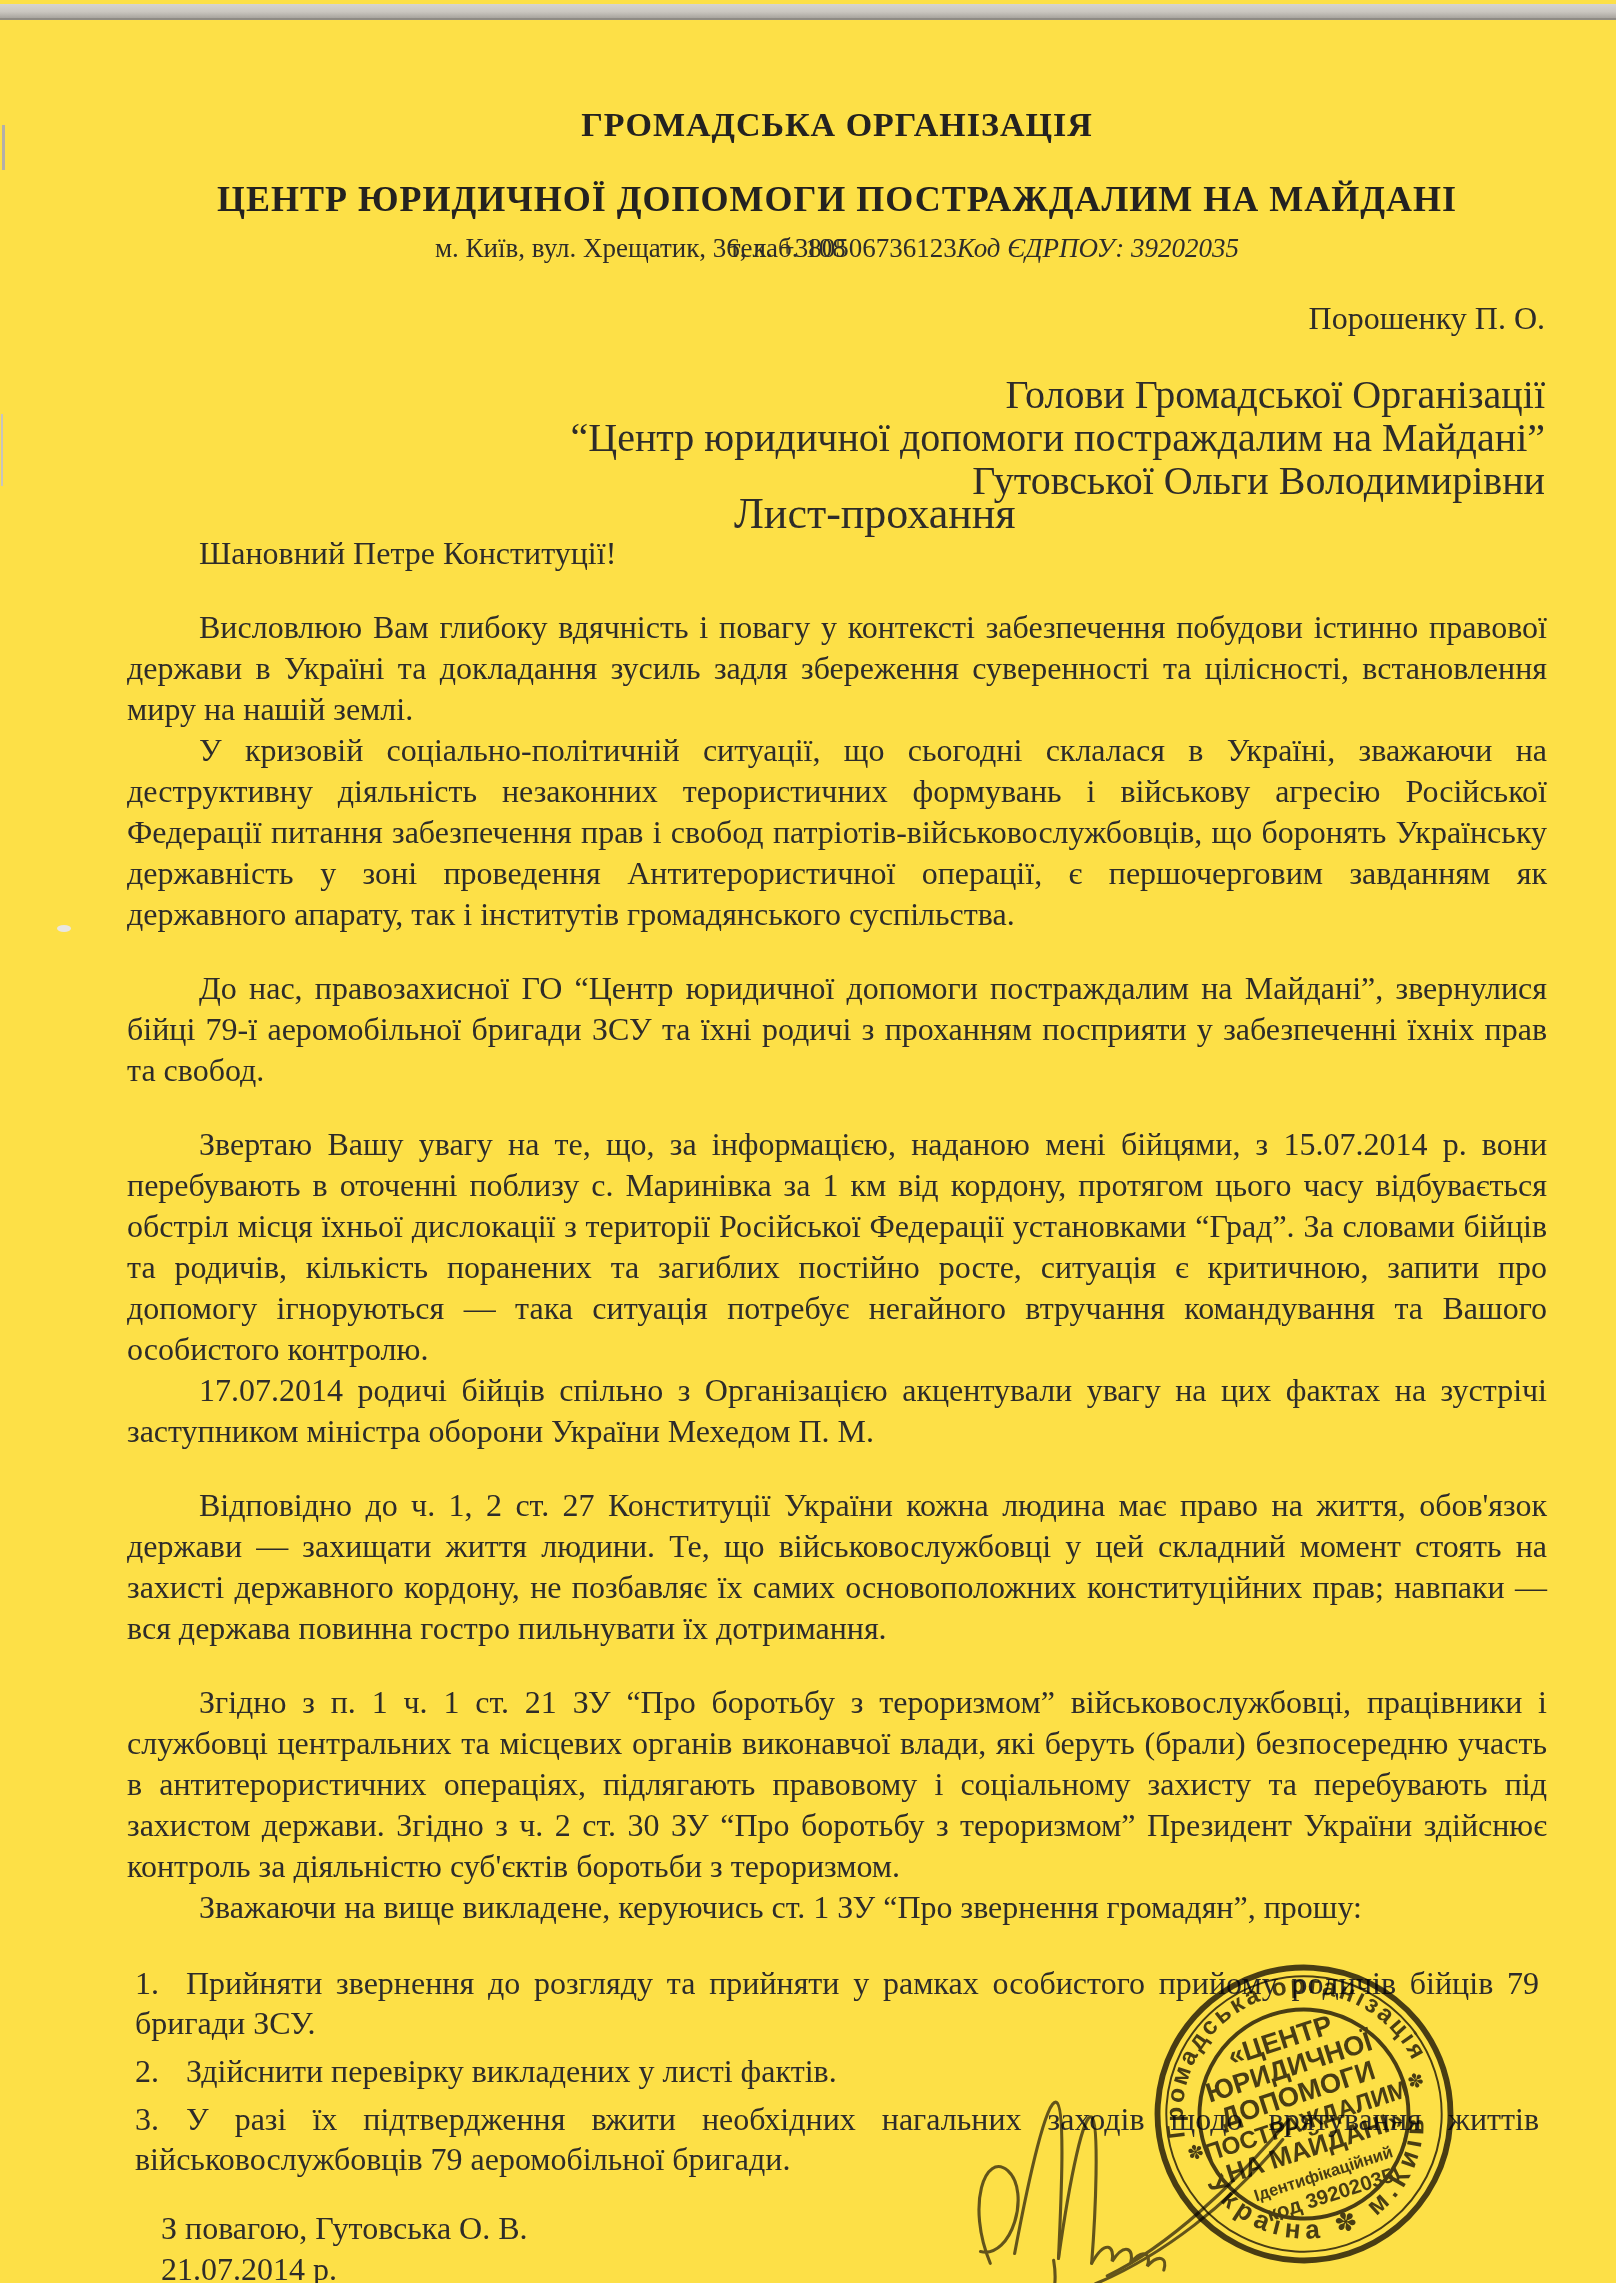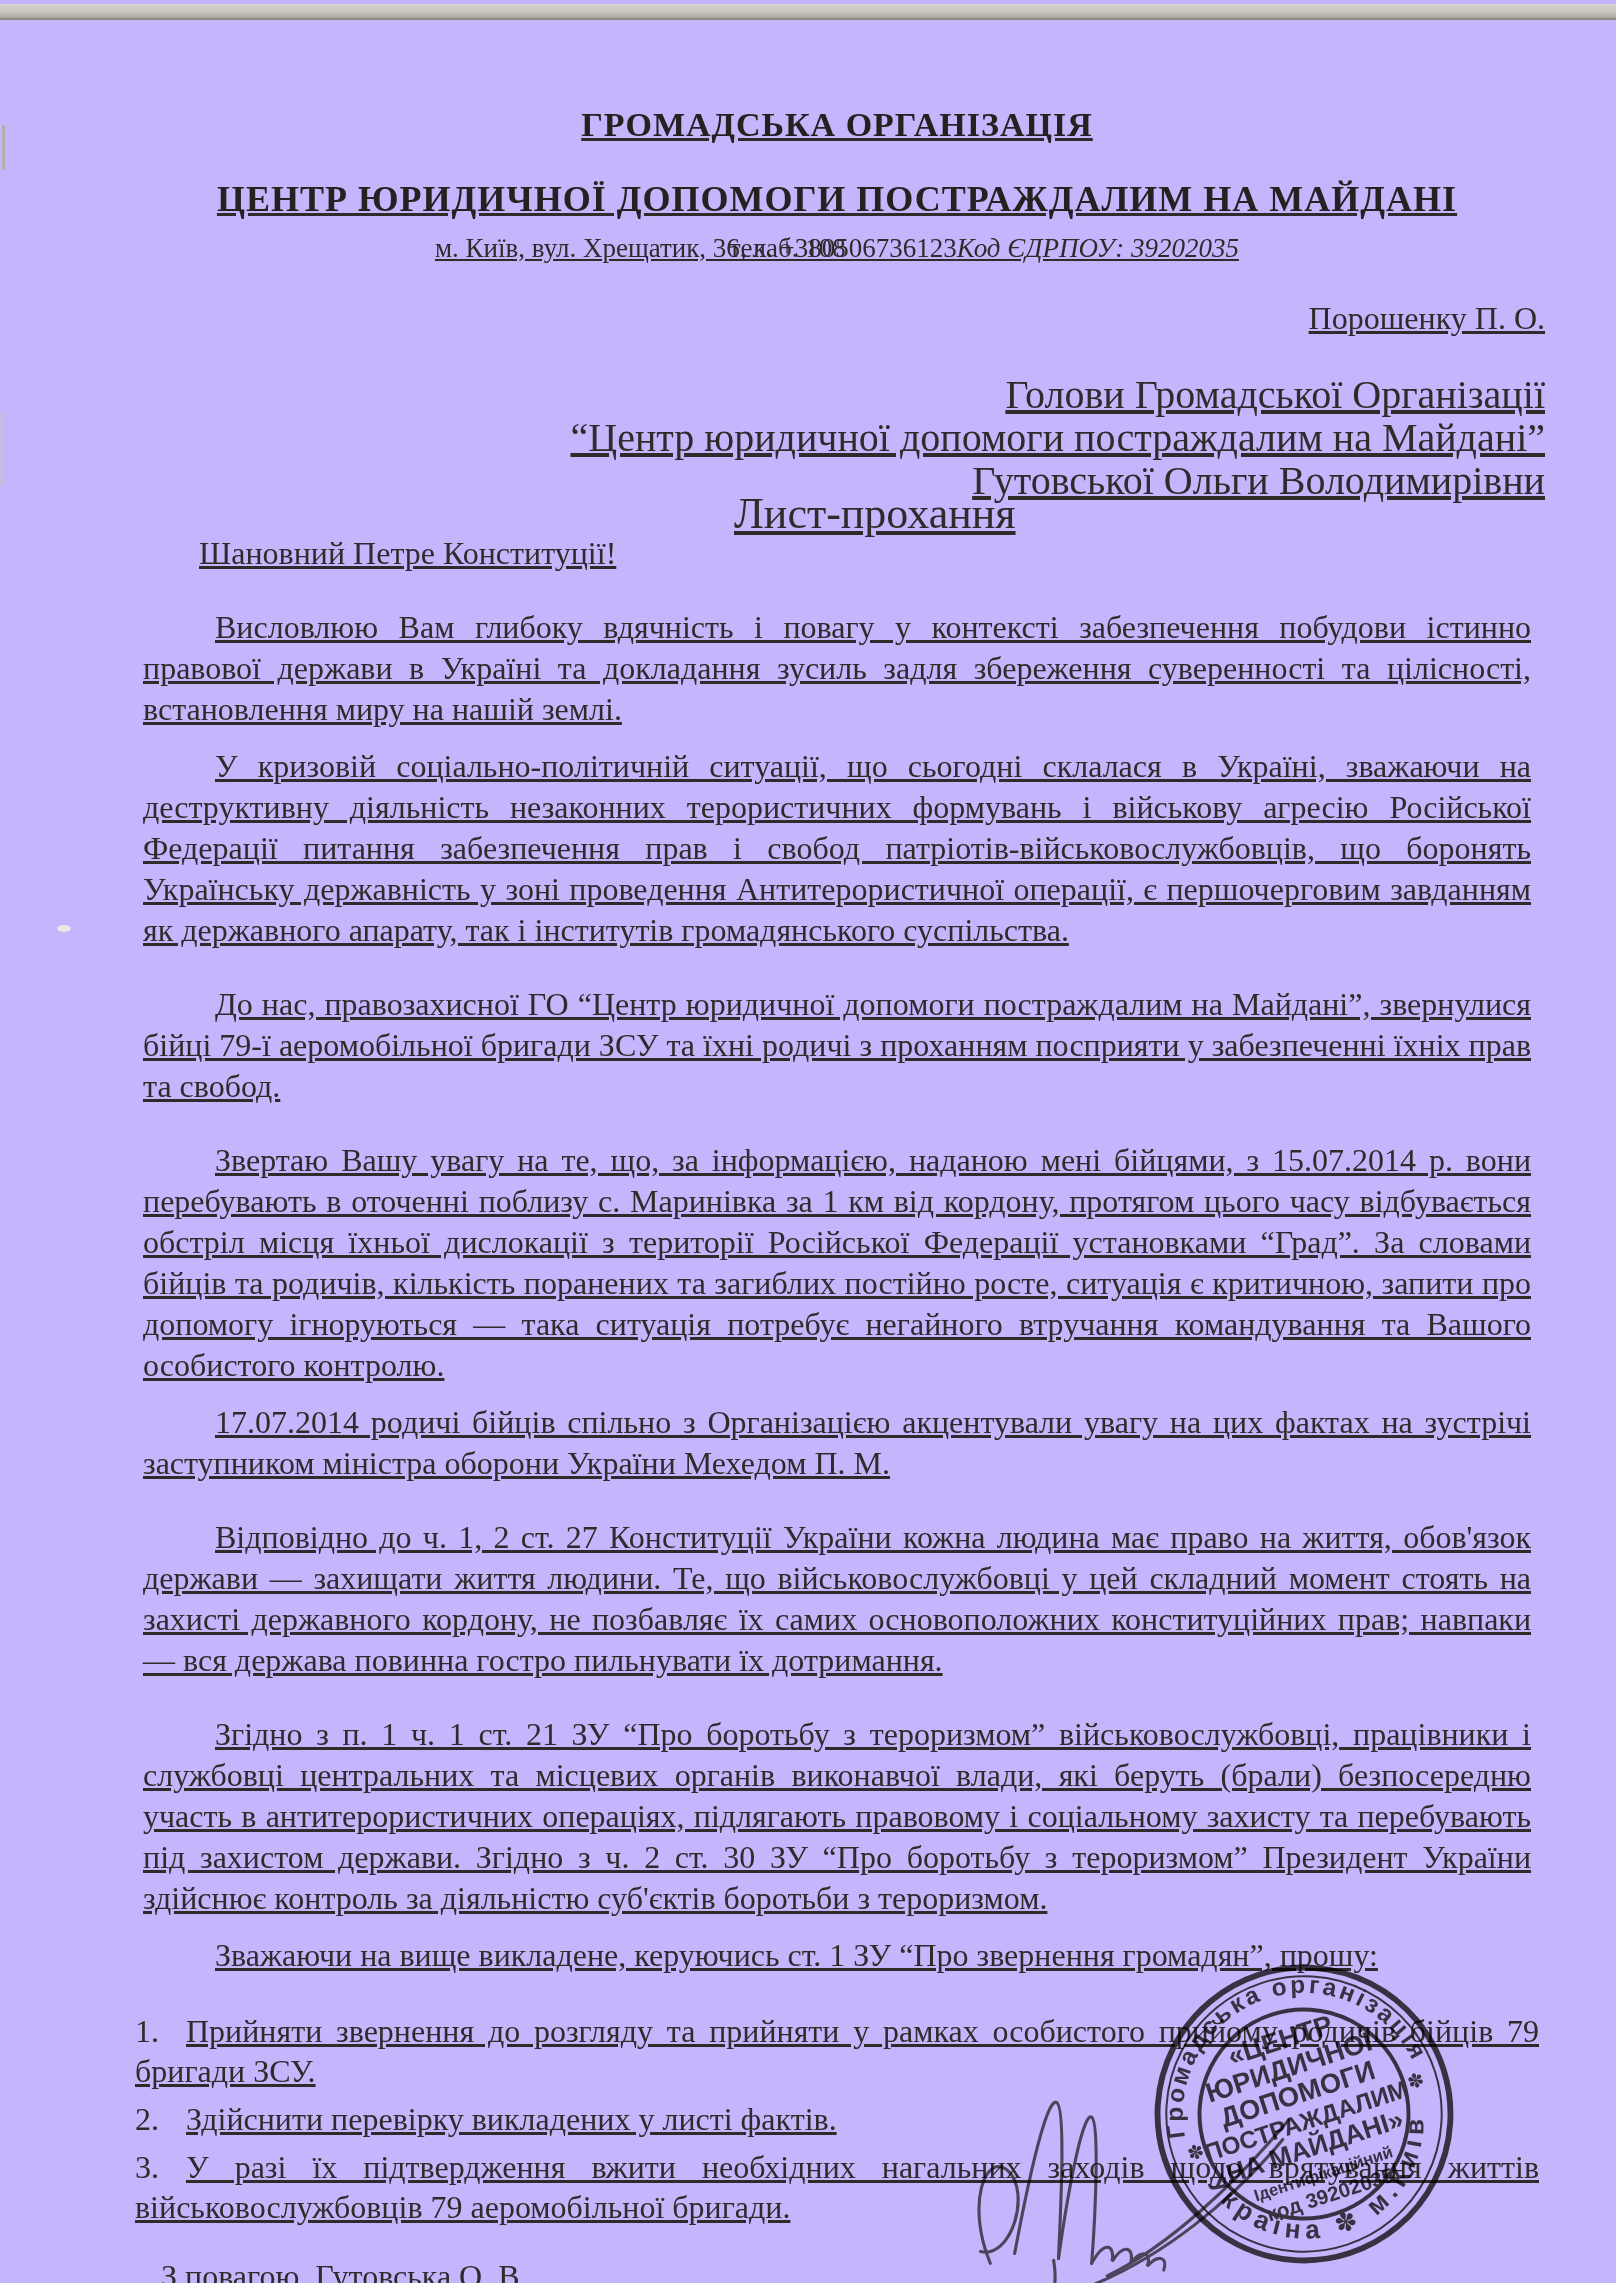--- a/index.html
+++ b/index.html
@@ -1,26 +1,25 @@
 <!DOCTYPE html>
 <html lang="uk"><head>
 <meta charset="utf-8">
 <style>
   html,body{margin:0;padding:0;background:#e9e7e3;}
   .page{
     position:relative;
     width:1617px;height:2283px;
     margin:0 auto;
-    background:#c4b5fd;
+    background:#fde047;
     overflow:hidden;
     font-family:"Liberation Serif","DejaVu Serif",serif;
     color:#2e2c2a;
     box-sizing:border-box;
     padding-top:103px;
-    text-decoration:underline;
   }
   
   .scan-band-top{
     position:absolute;top:3.9px;left:0;width:100%;height:14.6px;
     background:linear-gradient(#d7d4cf 0%,#cac6c0 55%,#a9a59f 100%);
     border-bottom:2px solid #8f8b85;
   }
   .scan-edge-left-1{position:absolute;left:2px;top:125px;width:2.9px;height:45px;background:#b3afa9;}
   .scan-edge-left-2{position:absolute;left:1px;top:414px;width:2px;height:72px;background:#c8c4be;}
   .scan-smudge{position:absolute;left:57px;top:925px;width:13.7px;height:6.8px;background:#e9e7e2;border-radius:50%;}
@@ -44,21 +43,21 @@
 
   .addressee{margin-top:33px;text-align:right;padding-right:2px;}
   .addressee .line{font-size:32px;line-height:39px;}
   .addressee .gap{height:35px;}
   .addressee .line-tall{font-size:40px;line-height:43px;}
   .doc-type{font-size:44px;line-height:39px;text-align:left;margin-left:607px;margin-top:-7.8px;}
 
   .salutation{font-size:32px;line-height:41px;text-indent:72px;margin-top:0;}
 
   p.body-par{
-    font-size:32px;line-height:41px;margin:16px;
+    font-size:32px;line-height:41px;margin:0;
     text-align:justify;text-indent:72px;
   }
   p.gap-before{margin-top:33px;}
 
   .req-list{margin-top:35px;}
   .req-list p{
     font-size:32px;line-height:40px;margin:8px;text-align:justify;text-indent:0;
   }
   .req-list .num{display:inline-block;min-width:51px;}
 

